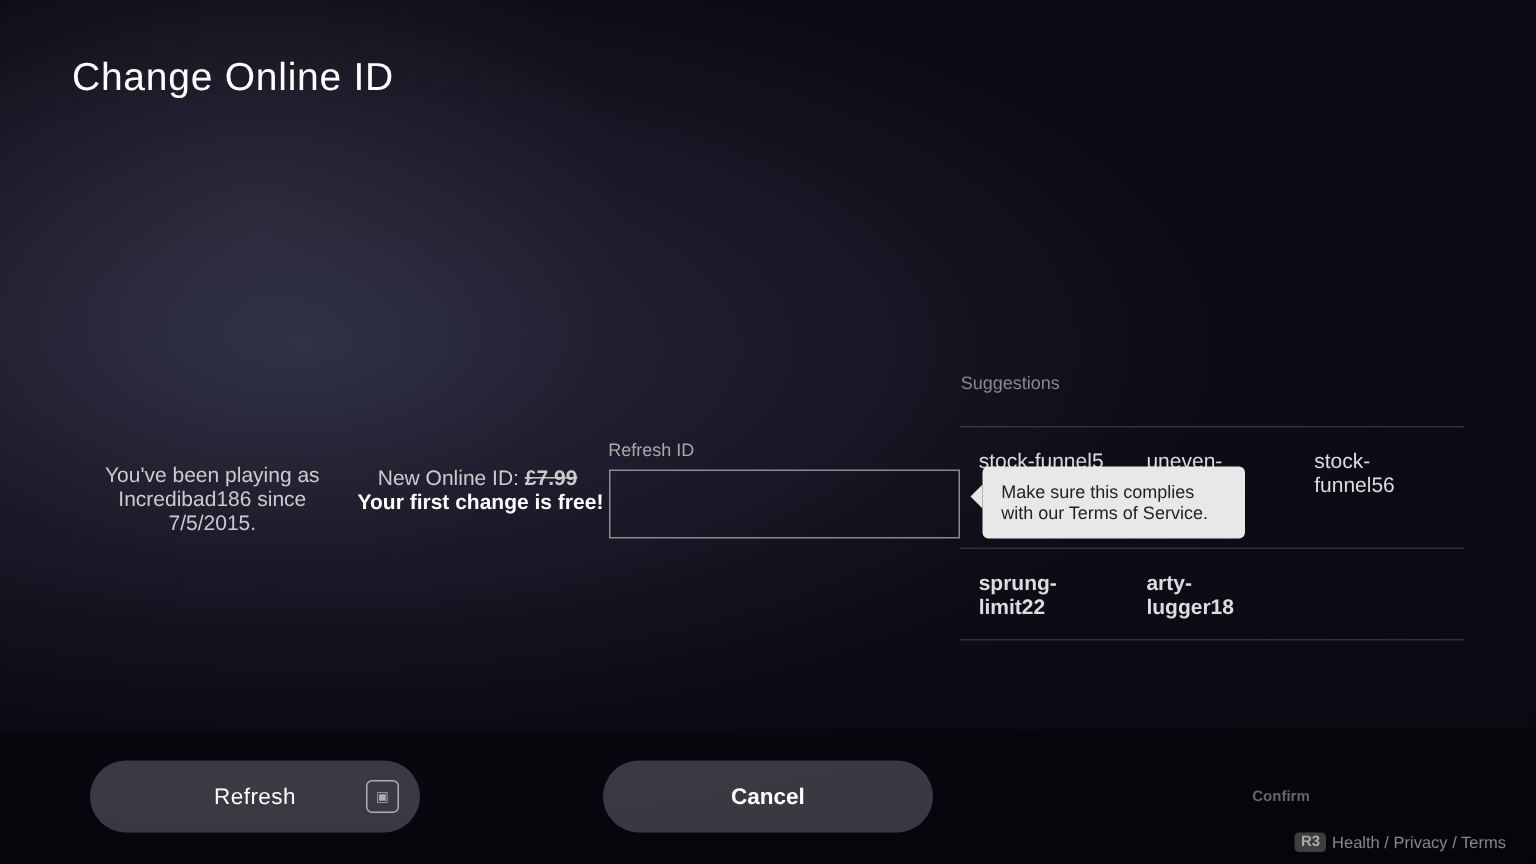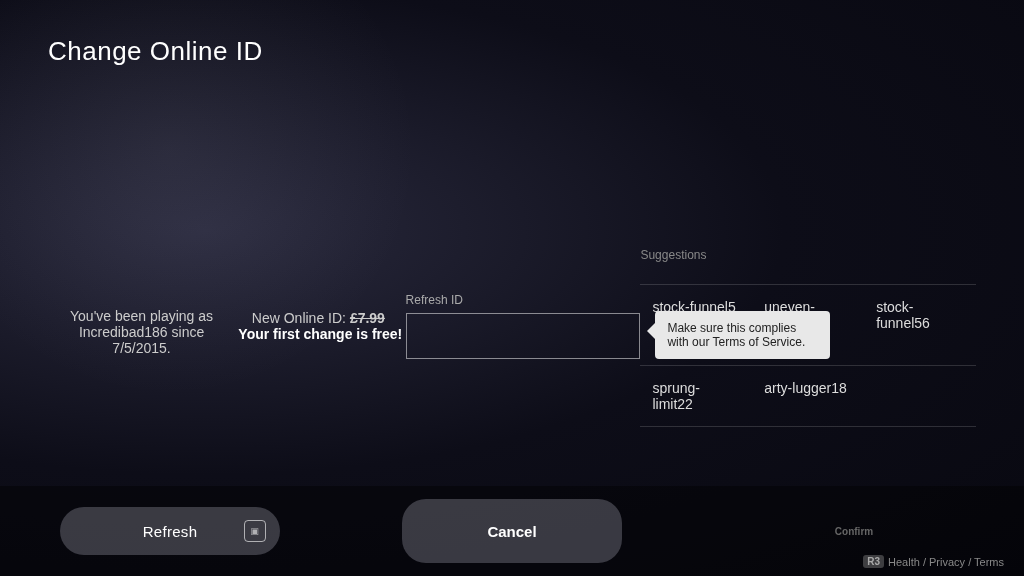--- a/index.html
+++ b/index.html
@@ -141,20 +141,21 @@
 
     .suggestion-row {
       display: grid;
       grid-template-columns: 1fr 1fr 1fr;
       border-top: 1px solid rgba(255,255,255,0.15);
       margin-top: 20px;
     }
 
     .suggestion-row:last-child {
       border-bottom: 1px solid rgba(255,255,255,0.15);
+      font-weight: bold;
     }
 
     .suggestion-item {
       font-size: 14px;
       color: #dddddd;
       padding: 14px 12px;
       cursor: pointer;
     }
 
     
@@ -200,21 +201,21 @@
       border-radius: 4px;
       display: flex;
       align-items: center;
       justify-content: center;
       font-size: 9px;
       color: rgba(255,255,255,0.6);
     }
 
     .btn-cancel {
       width: 220px;
-      height: 64px;
+      height: 48px;
       background: rgba(80,80,90,0.7);
       border: none;
       border-radius: 24px;
       color: #ffffff;
       font-size: 15px;
       font-weight: 600;
       cursor: pointer;
     }
 
     .btn-confirm {

